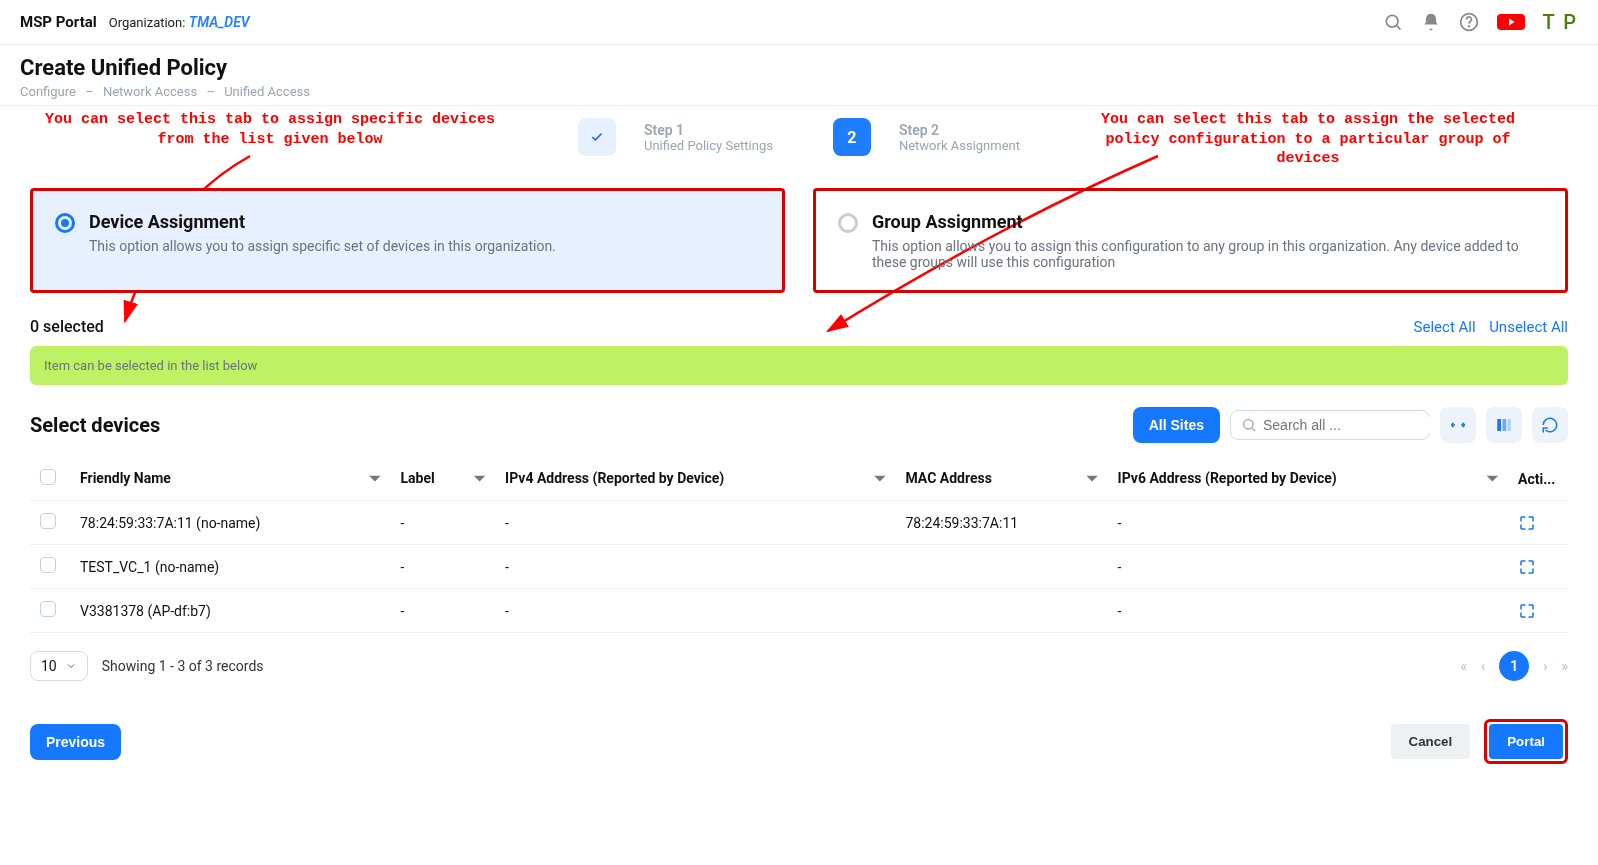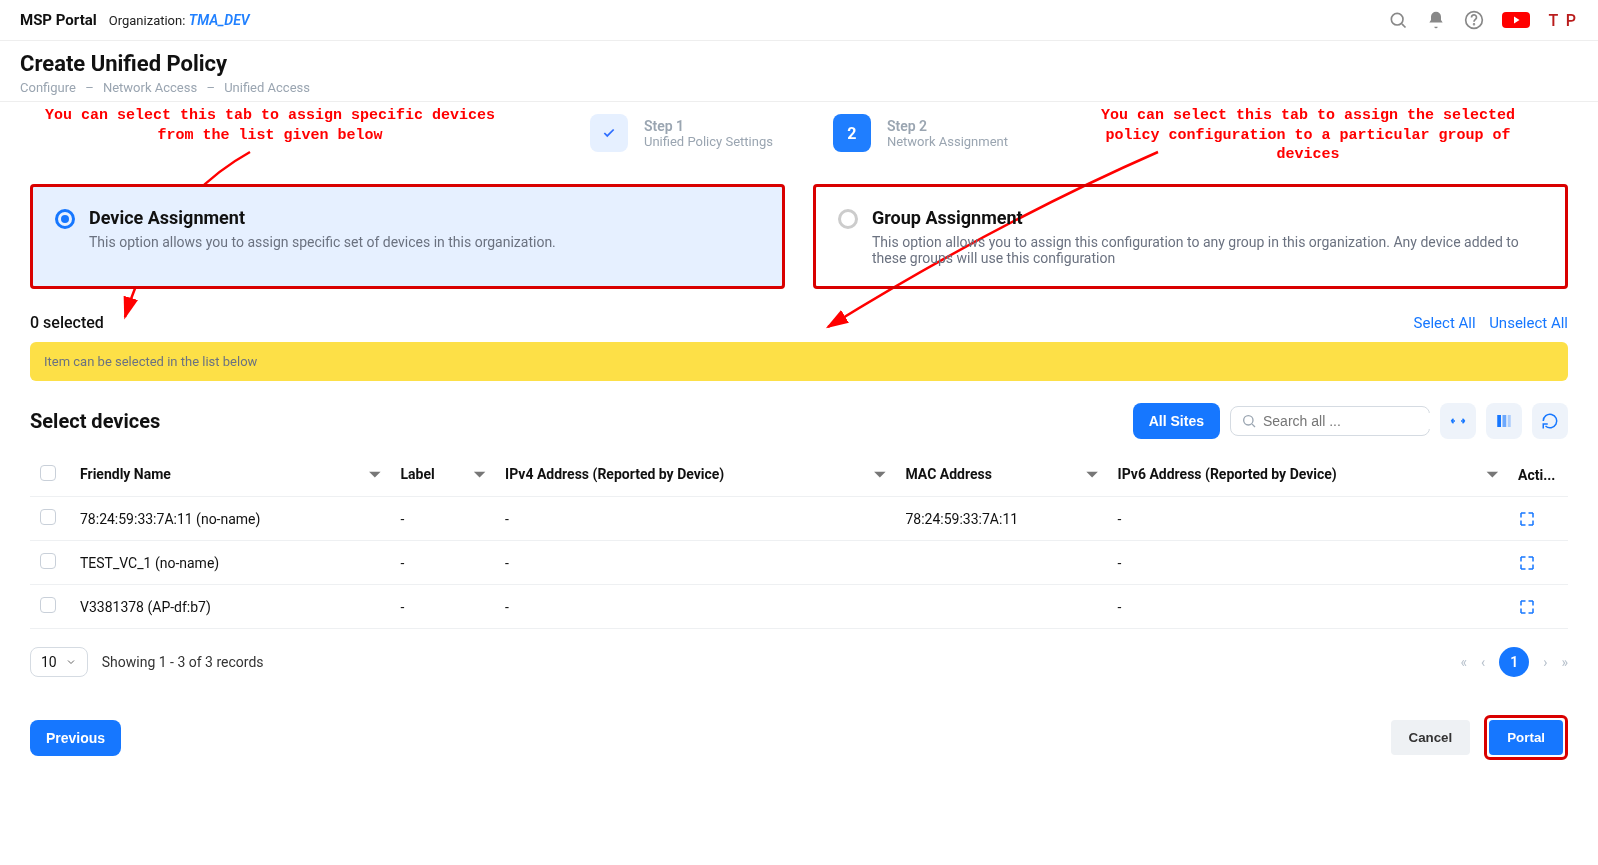--- a/index.html
+++ b/index.html
@@ -5,31 +5,31 @@
   * { box-sizing: border-box; margin: 0; padding: 0; }
   body { font-family: -apple-system, BlinkMacSystemFont, "Segoe UI", Roboto, Arial, sans-serif; color:#111; font-size:14px; background:#fff; }
   .topbar { display:flex; align-items:center; justify-content:space-between; padding:10px 20px; border-bottom:1px solid #eee; }
   .topbar-left { display:flex; align-items:center; gap:12px; }
   .portal-name { font-weight:700; font-size:15px; }
   .org-label { font-size:13px; color:#222; }
   .org-value { color:#2080ff; font-weight:600;font-style:italic; }
   .topbar-right { display:flex; align-items:center; gap:18px; }
   .topbar-icon { color:#888; cursor:pointer; }
   .yt { background:#ff0000; color:#fff; padding:2px 6px; border-radius:4px; display:inline-flex; align-items:center; justify-content:center; }
-  .avatar-initials { color:#b91c1c; font-weight:500; letter-spacing:2px; font-size:16px; }
+  .avatar-initials { color:#4d7c0f; font-weight:500; letter-spacing:2px; font-size:20px; }
 
   .pagehead { padding:10px 20px 6px; border-bottom:1px solid #eee; }
   .pagetitle { font-size:22px; font-weight:700; }
   .breadcrumb { color:#9aa5b1; font-size:13px; margin-top:4px; }
   .breadcrumb span { color:#9aa5b1; }
   .breadcrumb .sep { margin:0 6px; }
 
   .stepper-wrap { position:relative; padding:12px 20px; }
   .stepper { display:flex; gap:60px; justify-content:center; }
-  .step { display:flex; align-items:center; gap:16px; }
+  .step { display:flex; align-items:center; gap:28px; }
   .step-badge { width:38px; height:38px; border-radius:8px; display:flex; align-items:center; justify-content:center; font-weight:700; font-size:16px;}
   .step-done { background:#e6f0ff; color:#2e6eff; }
   .step-active { background:#1f7eff; color:#fff; }
   .step-texts .t { color:#9aa5b1; font-size:14px; font-weight:600; }
   .step-texts .s { color:#9aa5b1; font-size:13px; }
 
   .annotation { position:absolute; color:#ff0000; font-weight:700; font-size:15px; text-align:center; line-height:1.3; pointer-events:none;font-family:Liberation Mono, monospace; }
   .annotation.left { left:40px; top:4px; width:460px; }
   .annotation.right { right:80px; top:4px; width:420px; }
 
@@ -42,21 +42,21 @@
   .radio { width:20px; height:20px; border-radius:50%; border:3px solid #1677ff; display:flex; align-items:center; justify-content:center; margin-top:2px; flex:0 0 20px; }
   .radio.checked::after { content:""; width:8px; height:8px; background:#1677ff; border-radius:50%; }
   .radio.unchecked { border-color:#ccc; }
   .card-title { font-size:18px; font-weight:700; margin-bottom:6px; }
   .card-desc { color:#6b7280; }
 
   .selectrow { display:flex; justify-content:space-between; align-items:center; margin-top:24px;text-align:center; }
   .selcount { font-weight:500; font-size:16px; }
   .sel-actions a { color:#1677ff; margin-left:10px; text-decoration:none; font-size:15px; }
 
-  .hintbar { background:#fde047; color:#6b7280; padding:12px 14px; border-radius:6px; margin-top:10px; font-size:13px; }
+  .hintbar { background:#bef264; color:#6b7280; padding:12px 14px; border-radius:6px; margin-top:10px; font-size:13px; }
 
   .devhead { display:flex; justify-content:space-between; align-items:center; margin-top:22px; }
   .devtitle { font-size:20px; font-weight:700; }
   .devtools { display:flex; gap:10px; align-items:center; }
   .btn-primary { background:#1677ff; color:#fff; border:none; padding:10px 16px; border-radius:8px; font-weight:600; cursor:pointer; font-size:14px; }
   .search { display:flex; align-items:center; border:1px solid #d5dbe2; border-radius:8px; padding:6px 10px; width:200px; color:#9aa5b1; }
   .search input { border:none; outline:none; flex:1; font-size:14px; }
   .toolicon { background:#eef3fa; color:#1677ff; width:36px; height:36px; display:flex; align-items:center; justify-content:center; border-radius:8px; cursor:pointer; }
 
   table { width:100%; border-collapse:collapse; margin-top:14px; }

